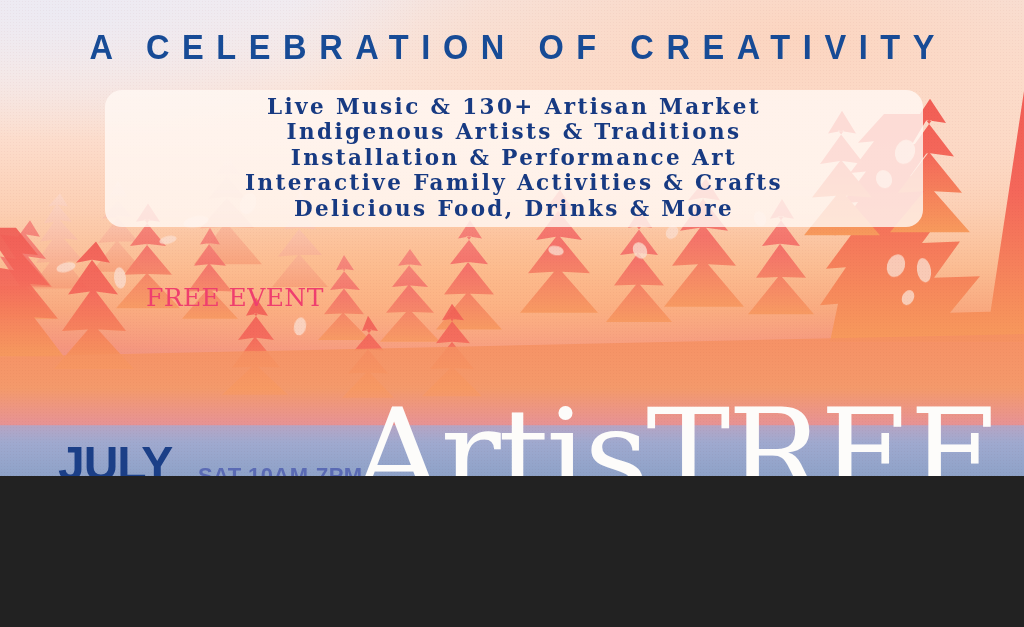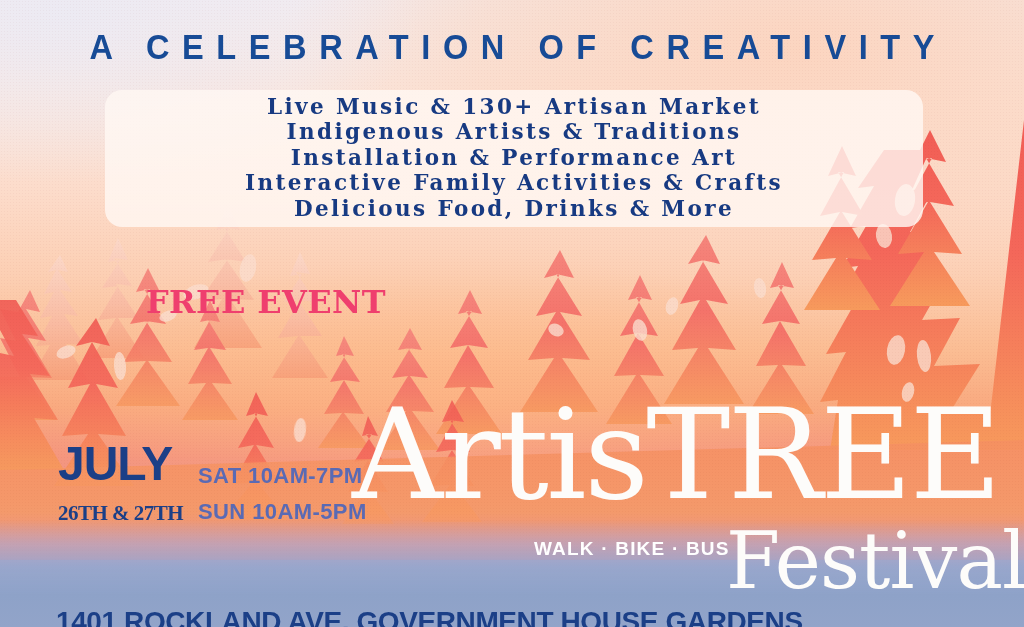--- a/index.html
+++ b/index.html
@@ -6,21 +6,21 @@
   html, body {
     margin: 0;
     padding: 0;
     background: #222;
   }
   * { box-sizing: border-box; }
 
   .poster {
     position: relative;
     width: 1024px;
-    height: 627px;
+    height: 476px;
     overflow: hidden;
     font-family: "Liberation Sans", sans-serif;
     background: #f7e8e2;
   }
 
   
   .sky-base {
     position: absolute;
     inset: 0;
     background: linear-gradient(
@@ -146,22 +146,22 @@
     white-space: nowrap;
   }
 
   
   .free-event {
     position: absolute;
     left: 146px;
     top: 283px;
     color: #ef3f6e;
     font-family: "DejaVu Serif", "Liberation Serif", serif;
-    font-weight: 700;
-    font-size: 32px;
+    font-weight: 400;
+    font-size: 25px;
     letter-spacing: 0.4px;
     white-space: nowrap;
   }
 
   
   .date-block {
     position: absolute;
     left: 58px;
     top: 416px;
     width: 300px;

